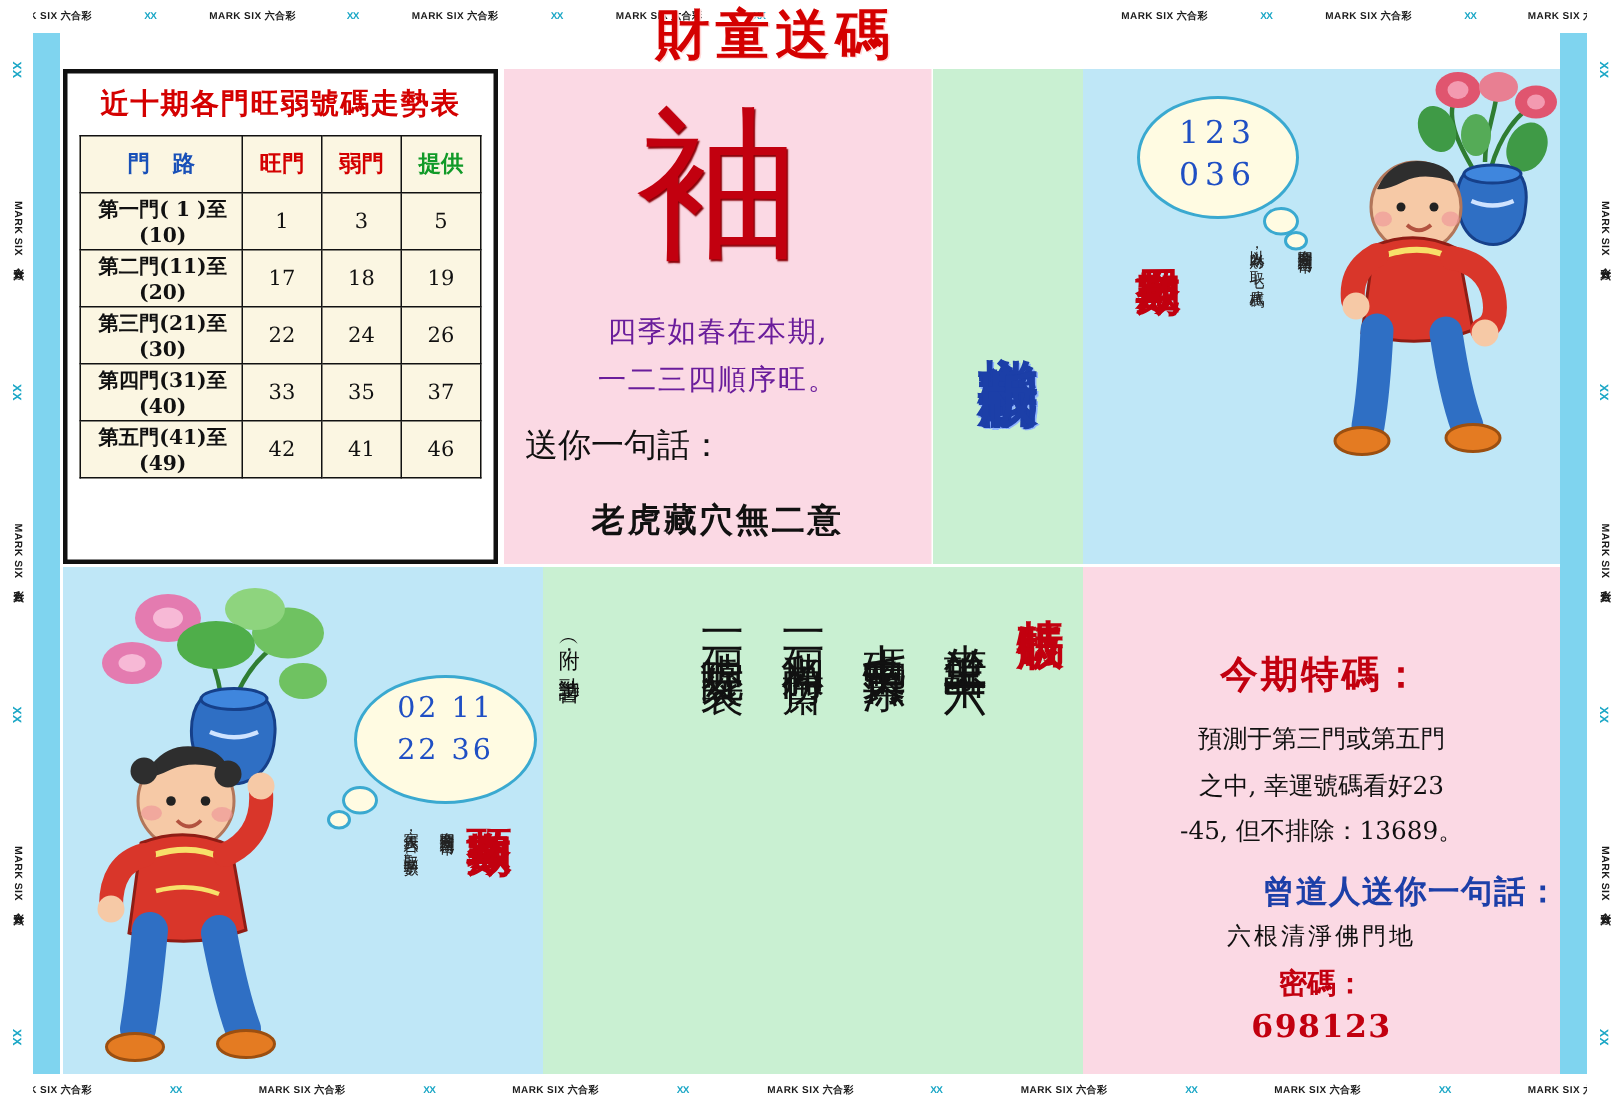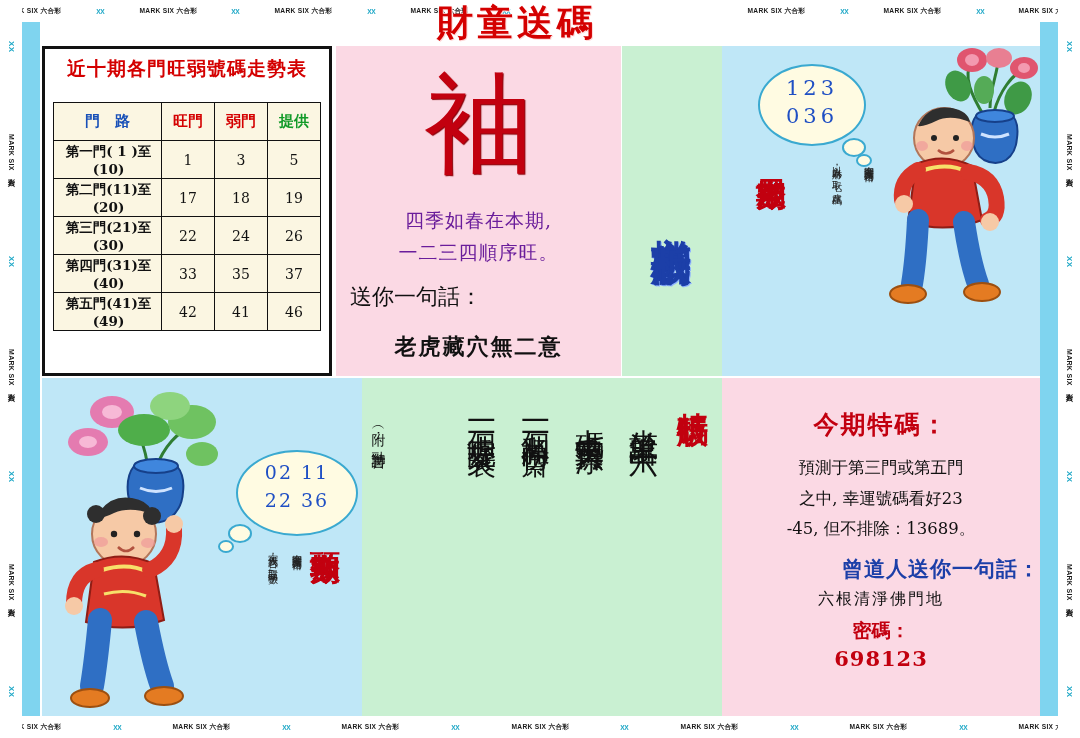--- a/index.html
+++ b/index.html
@@ -119,21 +119,21 @@
     font-family: "DejaVu Serif", serif;
     font-size: 19px;
     font-weight: bold;
     color: #d40000;
     padding: 7px 0 4px 0;
     letter-spacing: 1px;
   }
   table.trend {
     border-collapse: collapse;
     width: 268px;
-    margin: 16px auto 0 auto;
+    margin: 4px auto 0 auto;
     background: #fbf6e2;
     padding-left: 32px;
   }
   table.trend th, table.trend td {
     border: 1.5px solid #111;
     font-family: "DejaVu Serif", serif;
     font-size: 14px;
     text-align: center;
     height: 35px;
     color: #111;
@@ -323,20 +323,21 @@
     background: #fbd9e4;
   }
   .br-title {
     text-align: center;
     font-family: "DejaVu Serif", serif;
     font-size: 25px;
     font-weight: bold;
     color: #c2000f;
     padding-top: 30px;
     letter-spacing: 2px;
+    margin-top: 25px;
   }
   .br-body {
     font-family: "DejaVu Serif", serif;
     font-size: 16.5px;
     color: #111;
     text-align: center;
     line-height: 1.85;
     padding: 12px 16px 0 16px;
   }
   .br-sub {

